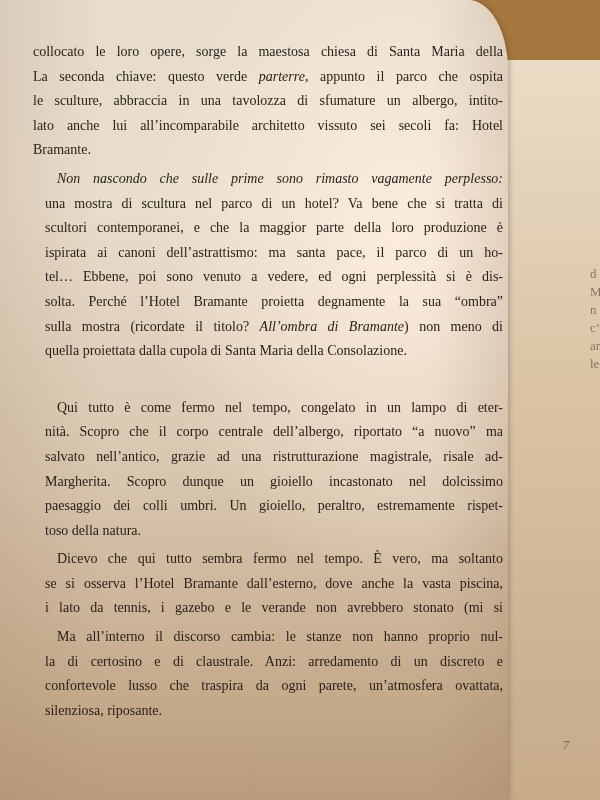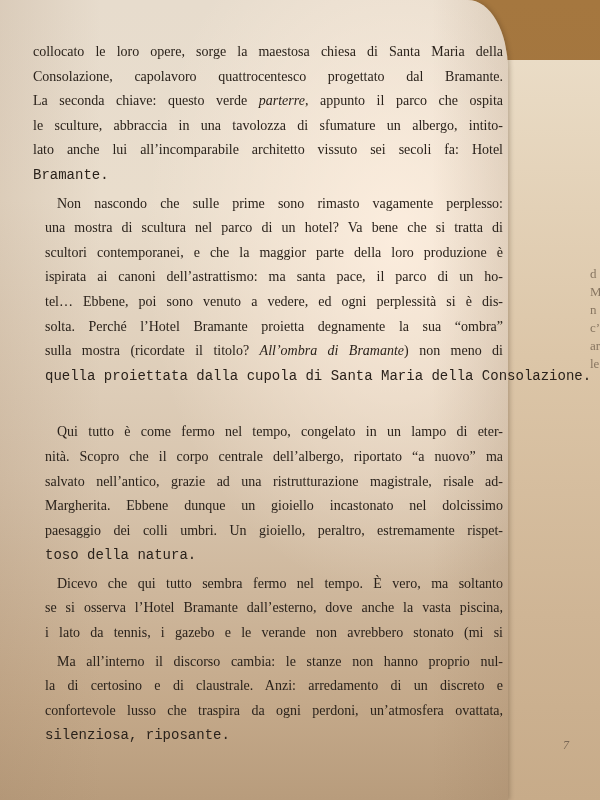--- a/index.html
+++ b/index.html
@@ -76,21 +76,21 @@
     }
     .para + .para { margin-top: 4px; }
     .para.indent { text-indent: 12px; }
     .line {
       display: block;
       white-space: nowrap;
       text-align: justify;
       text-align-last: justify;
       width: 470px;
     }
-    .line.last { text-align-last: left; font-family: Liberation Mono, monospace; }
+    .line.last { text-align-last: left; }
     em { font-style: italic; }
     .page-number {
       position: absolute;
       left: 563px;
       top: 738px;
       font-family: "Liberation Serif", "DejaVu Serif", serif;
       font-size: 12px;
       color: #7a6856;
       font-style: italic;
       z-index: 3;
@@ -107,52 +107,51 @@
       <span>n</span>
       <span>c’</span>
       <span>ar</span>
       <span>le</span>
     </div>
 
   <div class="page">
     <div class="text-block" id="text-block">
         <div class="para">
           <span class="line">collocato le loro opere, sorge la maestosa chiesa di Santa Maria della</span>
-          <span class="line">Consolazione, capolavoro quattrocentesco progettato dal Bramante.</span>
           <span class="line">La seconda chiave: questo verde <em>parterre</em>, appunto il parco che ospita</span>
           <span class="line">le sculture, abbraccia in una tavolozza di sfumature un albergo, intito-</span>
           <span class="line">lato anche lui all’incomparabile architetto vissuto sei secoli fa: Hotel</span>
           <span class="line last">Bramante.</span>
         </div>
         <div class="para indent">
-          <span class="line" style="padding-left: 12px; width: 458px;">Non nascondo che sulle prime sono rimasto vagamente perplesso:</span>
+          <span class="line" style="padding-left: 12px; width: 458px; font-style: italic;">Non nascondo che sulle prime sono rimasto vagamente perplesso:</span>
           <span class="line">una mostra di scultura nel parco di un hotel? Va bene che si tratta di</span>
           <span class="line">scultori contemporanei, e che la maggior parte della loro produzione è</span>
           <span class="line">ispirata ai canoni dell’astrattismo: ma santa pace, il parco di un ho-</span>
           <span class="line">tel… Ebbene, poi sono venuto a vedere, ed ogni perplessità si è dis-</span>
           <span class="line">solta. Perché l’Hotel Bramante proietta degnamente la sua “ombra”</span>
           <span class="line">sulla mostra (ricordate il titolo? <em>All’ombra di Bramante</em>) non meno di</span>
           <span class="line last">quella proiettata dalla cupola di Santa Maria della Consolazione.</span>
         </div>
         <div class="para indent">
           <span class="line" style="padding-left: 12px; width: 458px; margin-top: 32px;">Qui tutto è come fermo nel tempo, congelato in un lampo di eter-</span>
           <span class="line">nità. Scopro che il corpo centrale dell’albergo, riportato “a nuovo” ma</span>
           <span class="line">salvato nell’antico, grazie ad una ristrutturazione magistrale, risale ad-</span>
-          <span class="line">Margherita. Ebbene dunque un gioiello incastonato nel dolcissimo</span>
+          <span class="line">Margherita. Scopro dunque un gioiello incastonato nel dolcissimo</span>
           <span class="line">paesaggio dei colli umbri. Un gioiello, peraltro, estremamente rispet-</span>
           <span class="line last">toso della natura.</span>
         </div>
         <div class="para indent">
           <span class="line" style="padding-left: 12px; width: 458px;">Dicevo che qui tutto sembra fermo nel tempo. È vero, ma soltanto</span>
           <span class="line">se si osserva l’Hotel Bramante dall’esterno, dove anche la vasta piscina,</span>
           <span class="line">i lato da tennis, i gazebo e le verande non avrebbero stonato (mi si</span>
         </div>
         <div class="para indent">
           <span class="line" style="padding-left: 12px; width: 458px;">Ma all’interno il discorso cambia: le stanze non hanno proprio nul-</span>
           <span class="line">la di certosino e di claustrale. Anzi: arredamento di un discreto e</span>
-          <span class="line">confortevole lusso che traspira da ogni perdoni, un’atmosfera ovattata,</span>
+          <span class="line">confortevole lusso che traspira da ogni parete, un’atmosfera ovattata,</span>
           <span class="line last">silenziosa, riposante.</span>
         </div>
       </div>
   </div>
 
   <div class="page-number">7</div>
 </div>
 
 </body></html>

